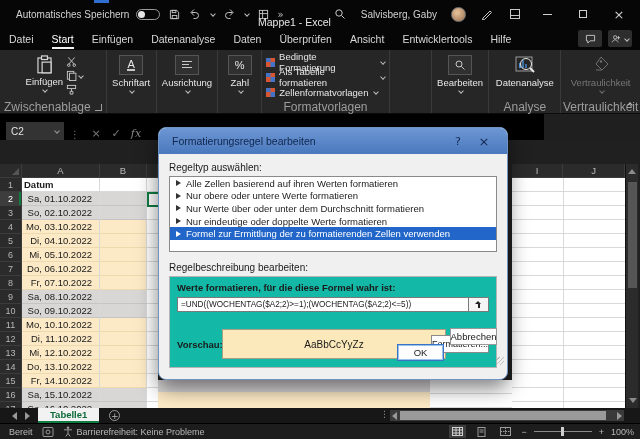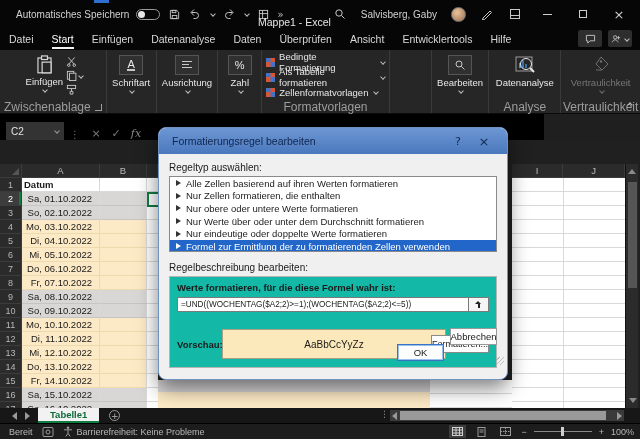--- a/index.html
+++ b/index.html
@@ -603,24 +603,20 @@
     </div>
     <div class="dbody">
       <div class="dlabel">Regeltyp auswählen:</div>
       <div class="rulelist">
 
           <div class="ritem">
             <span class="arr"></span>
             <span>Alle Zellen basierend auf ihren Werten formatieren</span>
           </div>
 
-          <div class="ritem">
-            <span class="arr"></span>
-            <span>Nur Zellen formatieren, die enthalten</span>
-          </div>
 
           <div class="ritem">
             <span class="arr"></span>
             <span>Nur obere oder untere Werte formatieren</span>
           </div>
 
           <div class="ritem">
             <span class="arr"></span>
             <span>Nur Werte über oder unter dem Durchschnitt formatieren</span>
           </div>

